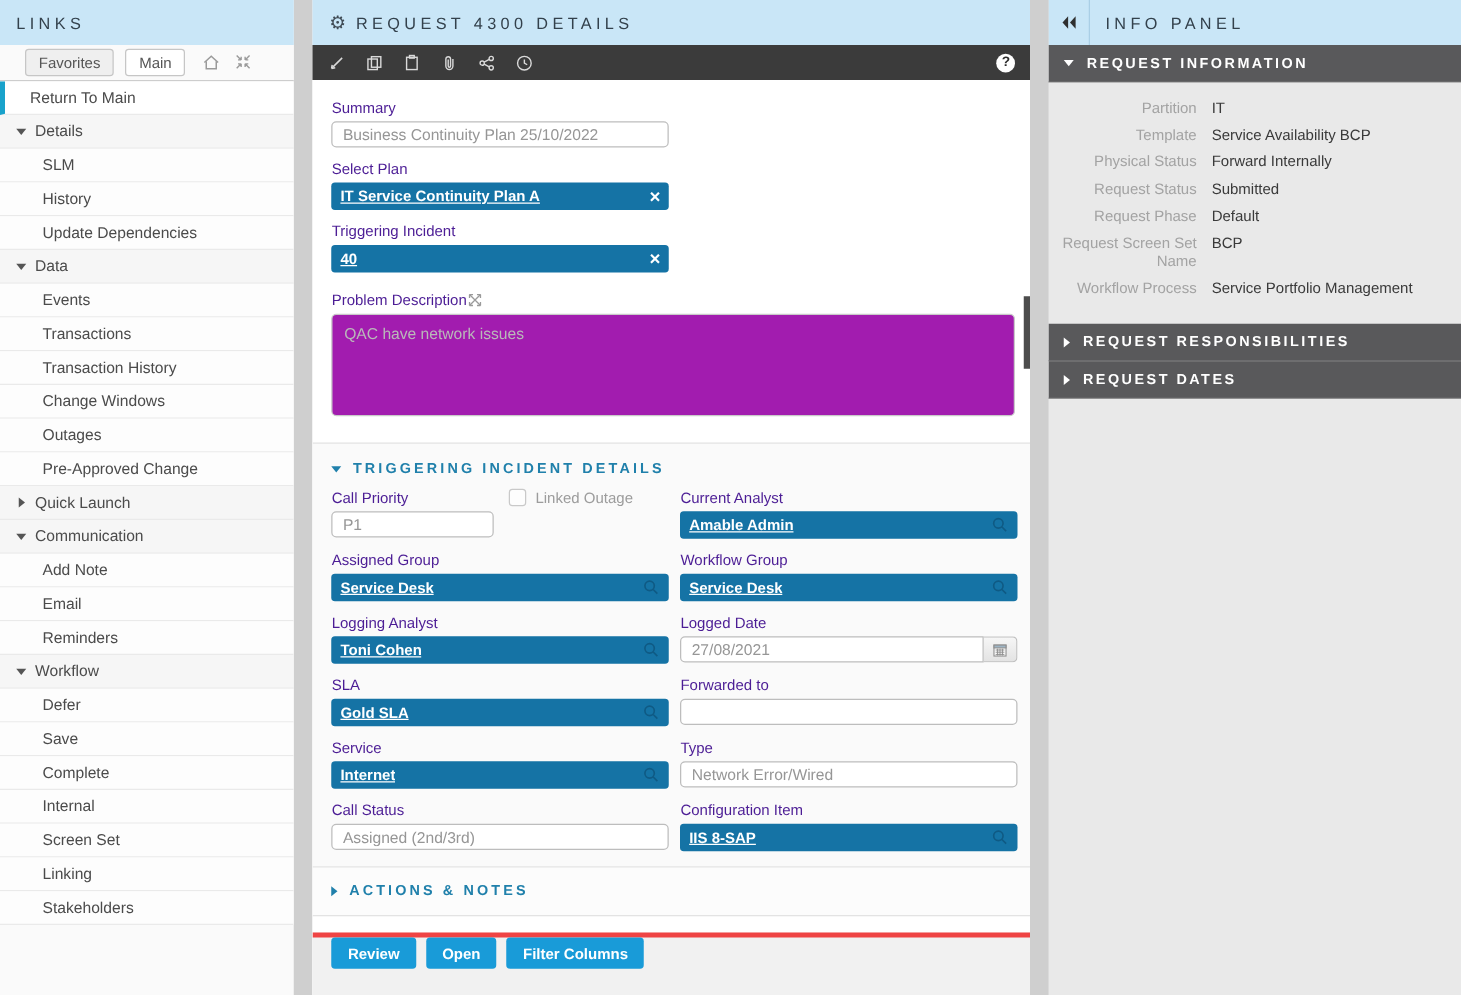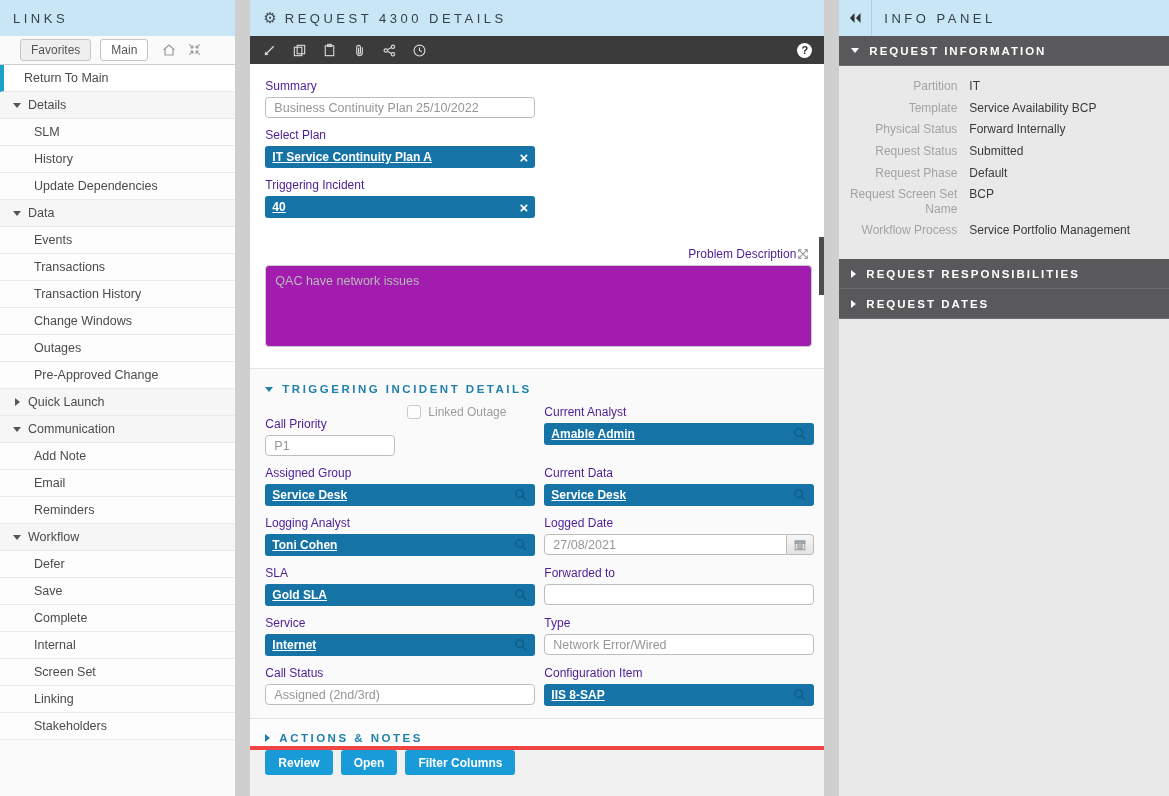--- a/index.html
+++ b/index.html
@@ -34,21 +34,21 @@
   .content{flex:1;background:#fff;position:relative;overflow:hidden}
   .pad{padding:0 12px 0 15px}
   .flabel{font-size:12px;line-height:14px;color:#4c1d95;margin:10px 0 4px}
   .flabel.first{margin-top:15px}
   .tinput{height:21px;border:1px solid #bdbdbd;border-radius:4px;padding:0 8px;font-size:12.5px;color:#969696;background:#fff;font-family:"Liberation Sans",sans-serif;outline:none;display:block}
   .w270{width:270px}
   .lookup{width:270px;height:22px;background:#1573a5;border-radius:3px;display:flex;align-items:center;justify-content:space-between;padding:0 7px;cursor:pointer}
   .lk-text{color:#fff;font-size:12px;font-weight:bold;text-decoration:underline;white-space:nowrap;overflow:hidden}
   .lk-x{color:#fff;font-size:15px;font-weight:bold;line-height:1;cursor:pointer}
   .mag{color:#0f5a84;cursor:pointer}
-  .pd-row{display:flex;justify-content:flex-end;align-items:flex-end;margin:29px 0 4px}
+  .pd-row{display:flex;justify-content:flex-start;align-items:flex-end;margin:15px 0 4px}
   .pd-row .flabel{margin:0}
   .expand-ic{color:#9a9a9a;cursor:pointer;margin-right:2px}
   .textarea{width:547px;height:82px;border:1px solid #c9c9c9;border-radius:4px;padding:8px 9px;font-size:12.5px;color:#b9b9b9;font-family:"Liberation Sans",sans-serif;resize:none;outline:none;background:#a21caf}
   .sec{margin-top:18px;border-top:1px solid #e3e3e3;background:#fafafa;padding-bottom:12px}
   .sec-head{display:flex;align-items:center;gap:9px;padding:14px 15px 10px;font-size:11.5px;font-weight:bold;letter-spacing:2.5px;color:#2080ab;cursor:pointer}
   .tri-teal-down{border-left:4px solid transparent;border-right:4px solid transparent;border-top:5px solid #2080ab}
   .tri-teal-right{border-top:4px solid transparent;border-bottom:4px solid transparent;border-left:5px solid #2080ab}
   .grid{display:grid;grid-template-columns:270px 270px;column-gap:9px;padding:0 12px 0 15px}
   .cp-row{display:flex;align-items:flex-start}
   .chk-group{display:flex;align-items:center;gap:7px;margin:10px 0 0 12px;color:#9c9c9c;font-size:12px;cursor:pointer}
@@ -212,21 +212,21 @@
       <div class="sec">
         <div class="sec-head">
           <span class="tri-teal-down"></span>
           <span>TRIGGERING INCIDENT DETAILS</span>
         </div>
         <div class="grid">
 
           <div class="cell">
             <div class="cp-row">
               <div>
-                <div class="flabel" style="margin-top:12px">Call Priority</div>
+                <div class="flabel" style="margin-top:0">Call Priority</div>
                 <input class="tinput" style="width: 130px;" value="P1">
               </div>
               <div class="chk-group" style="margin-top:0">
                 <span class="chk-box"></span>
                 <span>Linked Outage</span>
               </div>
             </div>
           </div>
           <div class="cell">
             <div class="flabel" style="margin-top:0">Current Analyst</div>
@@ -247,21 +247,21 @@
               <span class="lk-text">Service Desk</span>
               <span class="mag">
                   <svg width="14" height="14" viewBox="0 0 16 16" fill="none" stroke="currentColor" stroke-width="1.5">
                     <circle cx="6.5" cy="6.5" r="4.3"></circle>
                     <path d="M9.8 9.8 L13.6 13.6"></path>
                   </svg>
                 </span>
             </div>
           </div>
           <div class="cell">
-            <div class="flabel">Current Data</div>
+            <div class="flabel">Workflow Group</div>
             <div class="lookup">
               <span class="lk-text">Service Desk</span>
               <span class="mag">
                   <svg width="14" height="14" viewBox="0 0 16 16" fill="none" stroke="currentColor" stroke-width="1.5">
                     <circle cx="6.5" cy="6.5" r="4.3"></circle>
                     <path d="M9.8 9.8 L13.6 13.6"></path>
                   </svg>
                 </span>
             </div>
           </div>

